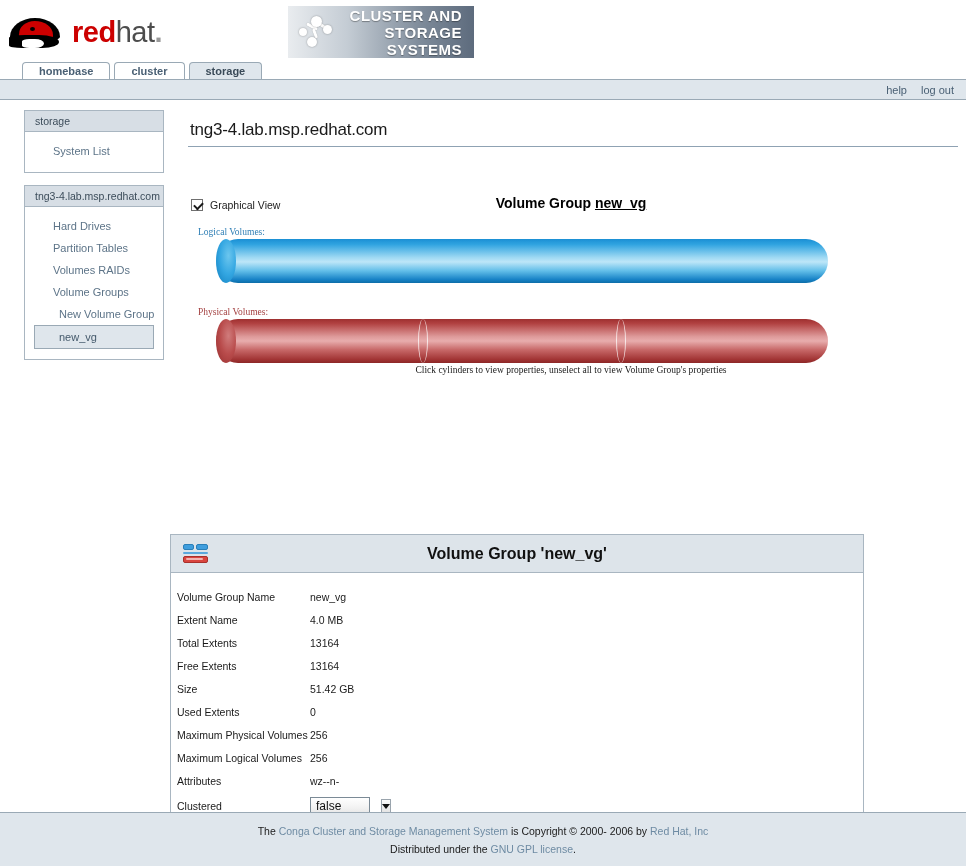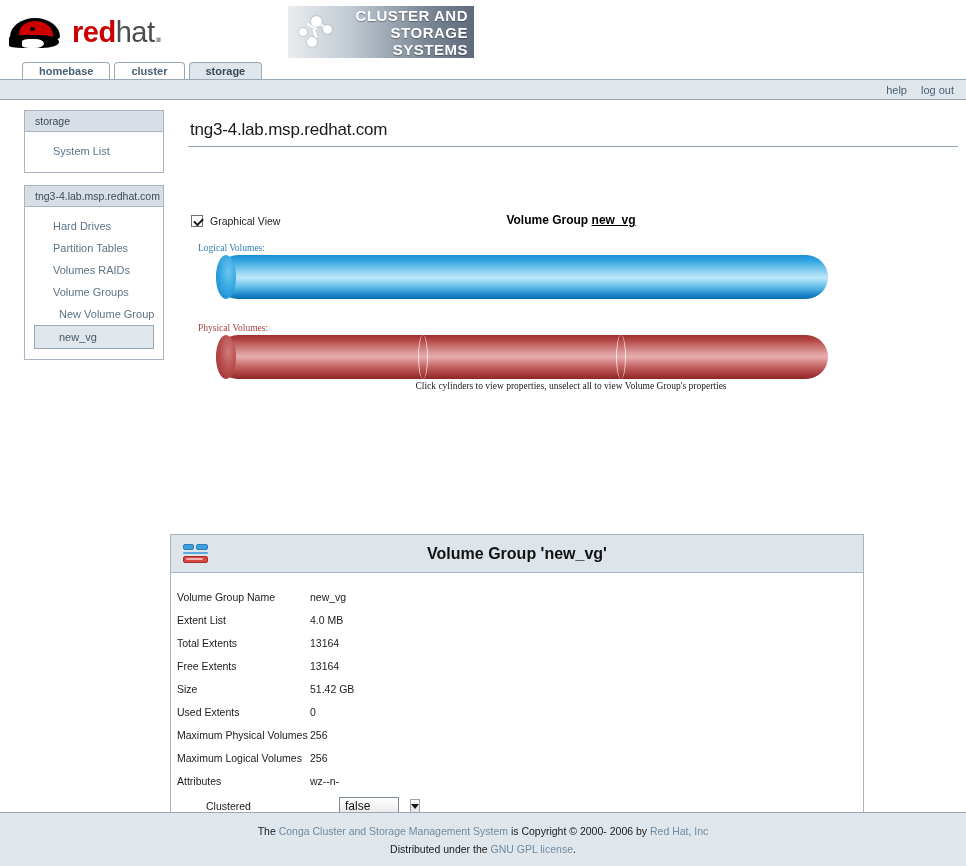--- a/index.html
+++ b/index.html
@@ -109,21 +109,21 @@
   #product-banner .molecule .b1 { left: 12px; top: 13px; width: 12px; transform: rotate(28deg); }
   #product-banner .molecule .b2 { left: 22px; top: 12px; width: 12px; transform: rotate(32deg); }
   #product-banner .molecule .b3 { left: 16px; top: 20px; width: 10px; transform: rotate(70deg); }
   #product-banner .banner-text {
     color: #ffffff;
     font-weight: bold;
     font-size: 15px;
     line-height: 17px;
     letter-spacing: 0.5px;
     text-align: right;
-    padding-right: 6px;
+    padding-right: 12px;
     flex: 1 1 auto;
     text-shadow: 0 1px 1px rgba(0,0,0,0.35);
   }
 
   
   #tabstrip {
     position: relative;
     height: 18px;
     padding-left: 22px;
     background: #ffffff;
@@ -226,22 +226,22 @@
     color: #1a1a1a;
     padding: 10px 0 6px 2px;
     border-bottom: 1px solid #8fa2b3;
     width: 770px;
     letter-spacing: -0.2px;
   }
 
   #vg-heading {
     text-align: center;
     font-weight: bold;
-    font-size: 12px;
-    margin-top: 66px;
+    font-size: 14px;
+    margin-top: 48px;
     width: 766px;
   }
   #vg-heading .vgname {
     text-decoration: underline;
     color: #000000;
     cursor: pointer;
   }
 
   #graphview-row {
     display: flex;
@@ -571,21 +571,21 @@
       </div>
       <div id="panel-title">Volume Group 'new_vg'</div>
     </div>
 
     <div id="prop-table">
       <div class="prop-row">
         <div class="prop-key">Volume Group Name</div>
         <div class="prop-val">new_vg</div>
       </div>
       <div class="prop-row">
-        <div class="prop-key">Extent List</div>
+        <div class="prop-key">Extent Name</div>
         <div class="prop-val">4.0 MB</div>
       </div>
       <div class="prop-row">
         <div class="prop-key">Total Extents</div>
         <div class="prop-val">13164</div>
       </div>
       <div class="prop-row">
         <div class="prop-key">Free Extents</div>
         <div class="prop-val">13164</div>
       </div>
@@ -602,21 +602,21 @@
         <div class="prop-val">256</div>
       </div>
       <div class="prop-row">
         <div class="prop-key">Maximum Logical Volumes</div>
         <div class="prop-val">256</div>
       </div>
       <div class="prop-row">
         <div class="prop-key">Attributes</div>
         <div class="prop-val">wz--n-</div>
       </div>
-      <div class="prop-row" style="min-height:28px;margin-left:29px;">
+      <div class="prop-row" style="min-height:28px;">
         <div class="prop-key">Clustered</div>
         <div class="prop-val">
           <span class="select-box">
             <span>false</span>
             <span class="arrowbtn"></span>
           </span>
         </div>
       </div>
       <div class="prop-row">
         <div class="prop-key">UUID</div>

